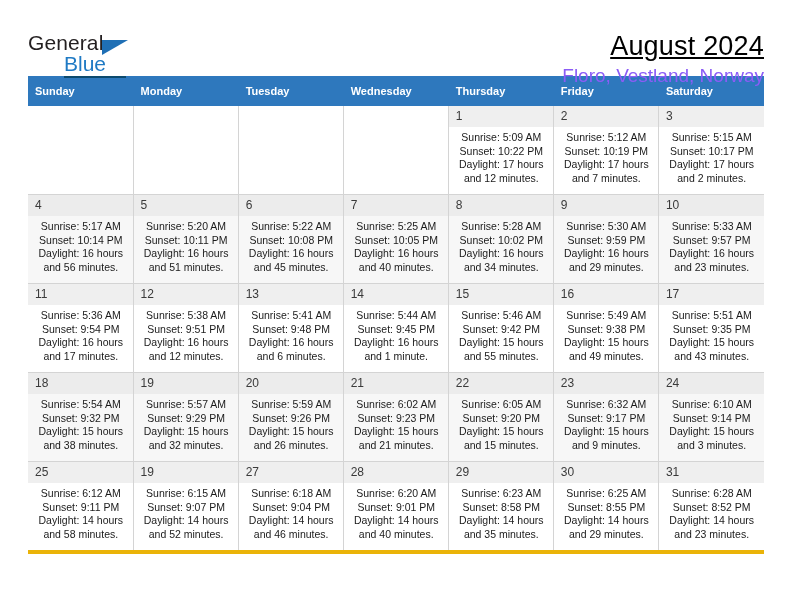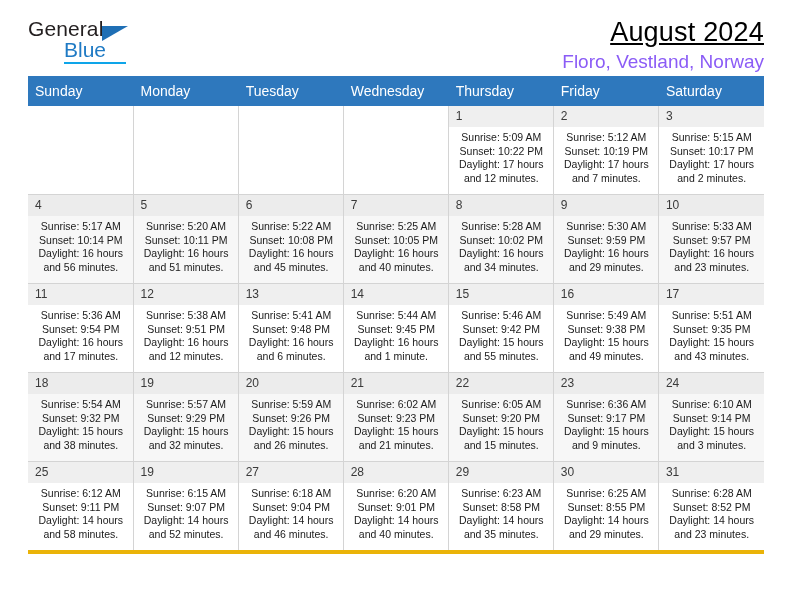--- a/index.html
+++ b/index.html
@@ -18,24 +18,24 @@
     position: relative;
     width: 792px;
     height: 612px;
     box-sizing: border-box;
     padding: 0 28px;
   }
 
   
   .header {
     display: flex;
-    align-items: flex-end;
+    align-items: flex-start;
     justify-content: space-between;
     height: 72px;
-    padding-top: 20px;
+    padding-top: 28px;
     box-sizing: border-box;
   }
   .brand {
     position: relative;
     width: 150px;
     height: 54px;
     padding-top: 4px;
   }
   .brand-general {
     font-size: 21px;
@@ -53,21 +53,21 @@
     border-left: 26px solid #1f6fb5;
     border-bottom: 15px solid transparent;
   }
   .brand-blue {
     display: block;
     font-size: 21px;
     color: #1f7ac4;
     line-height: 22px;
     margin-left: 36px;
     margin-top: -1px;
-    border-bottom: 2px solid #0ea5e9;
+    border-bottom: 2px solid #0c4a6e;
     width: 62px;
     padding-bottom: 1px;
   }
   .titles {
     text-align: right;
     padding-top: 2px;
   }
   .cal-title {
     font-size: 27px;
     font-weight: normal;
@@ -86,22 +86,22 @@
   
   .calendar {
     width: 736px;
     border-collapse: collapse;
     table-layout: fixed;
     margin-top: 4px;
   }
   .calendar th {
     background: #2e78bd;
     color: #ffffff;
-    font-size: 14px;
-    font-weight: normal;
+    font-size: 11px;
+    font-weight: bold;
     text-align: left;
     padding: 5px 0 5px 7px;
     height: 20px;
     border-right: 1px solid #2e78bd;
   }
   .calendar td {
     vertical-align: top;
     padding: 0;
     border-right: 1px solid #d4d4d4;
     border-bottom: 1px solid #d4d4d4;
@@ -402,21 +402,21 @@
             <div class="info">
               <div>Sunrise: 6:05 AM</div>
               <div>Sunset: 9:20 PM</div>
               <div>Daylight: 15 hours</div>
               <div>and 15 minutes.</div>
             </div>
           </td>
           <td>
             <span class="daynum">23</span>
             <div class="info">
-              <div>Sunrise: 6:36 AM</div>
+              <div>Sunrise: 6:32 AM</div>
               <div>Sunset: 9:17 PM</div>
               <div>Daylight: 15 hours</div>
               <div>and 9 minutes.</div>
             </div>
           </td>
           <td>
             <span class="daynum">24</span>
             <div class="info">
               <div>Sunrise: 6:10 AM</div>
               <div>Sunset: 9:14 PM</div>

